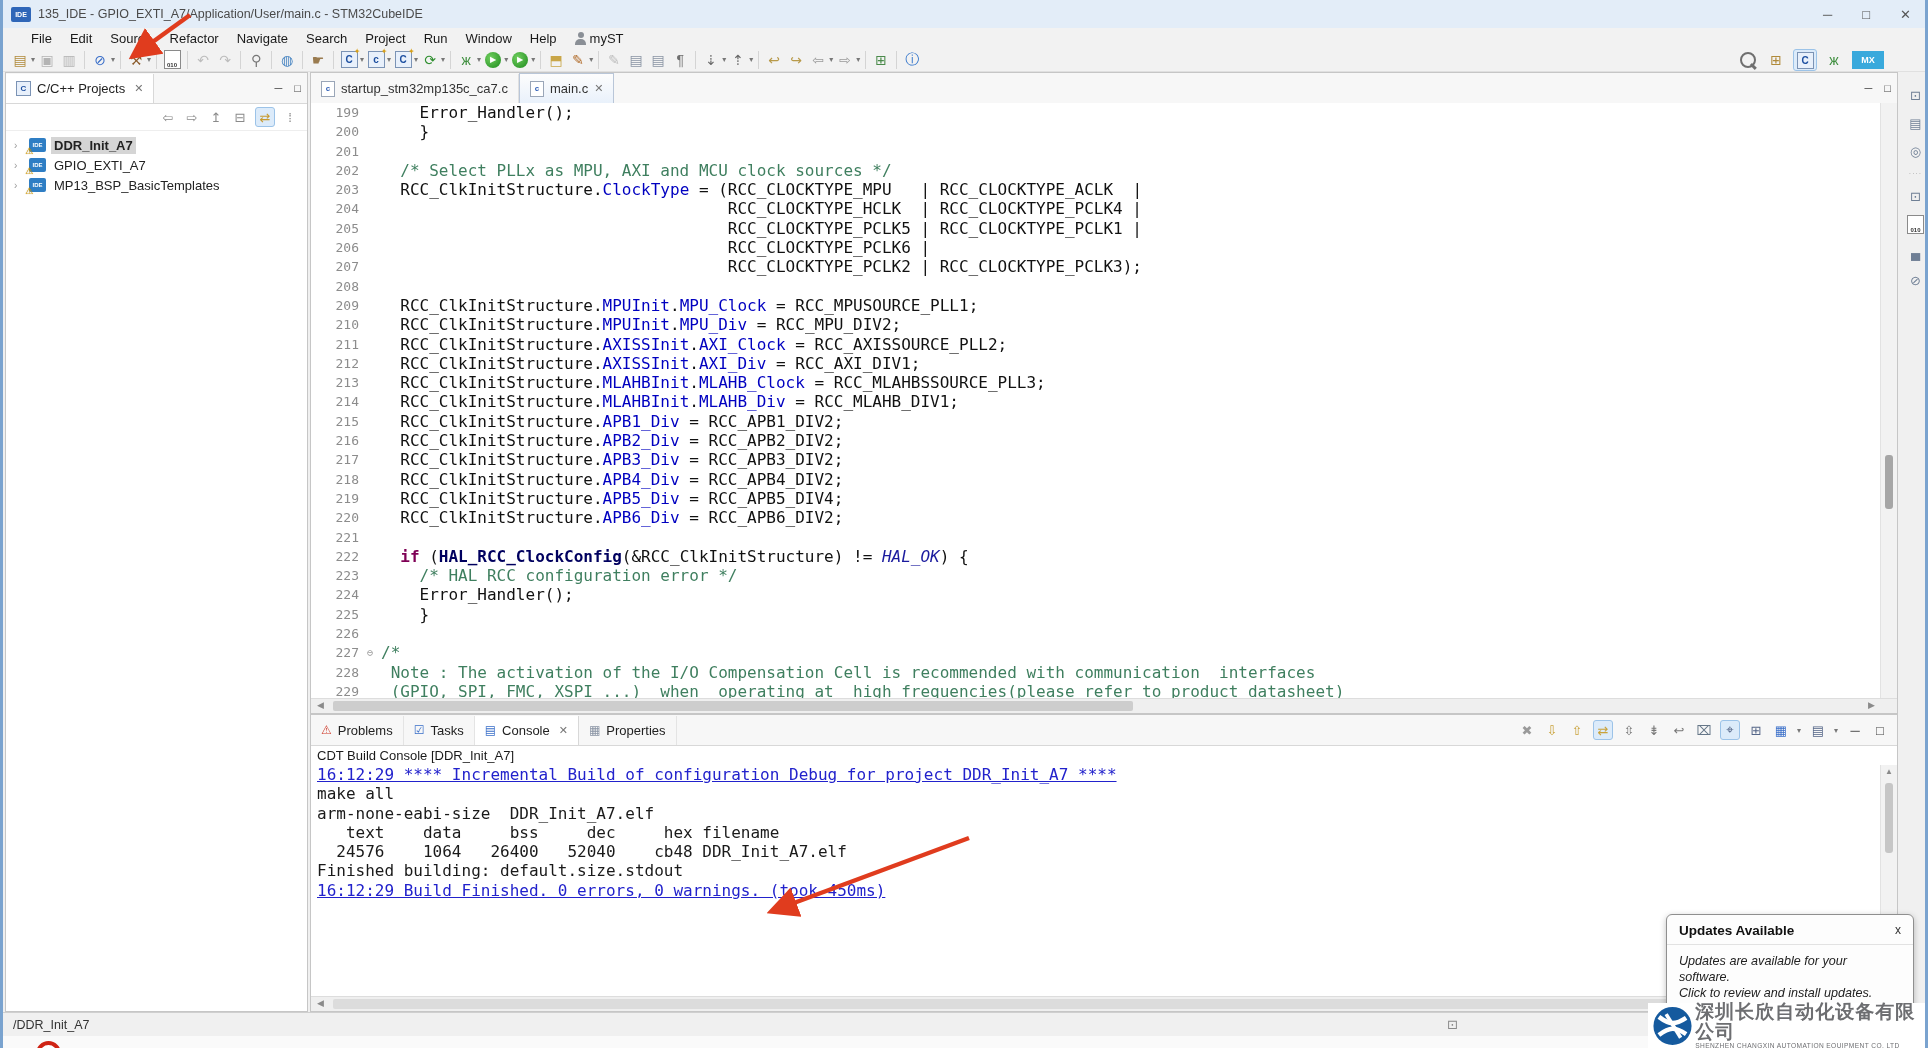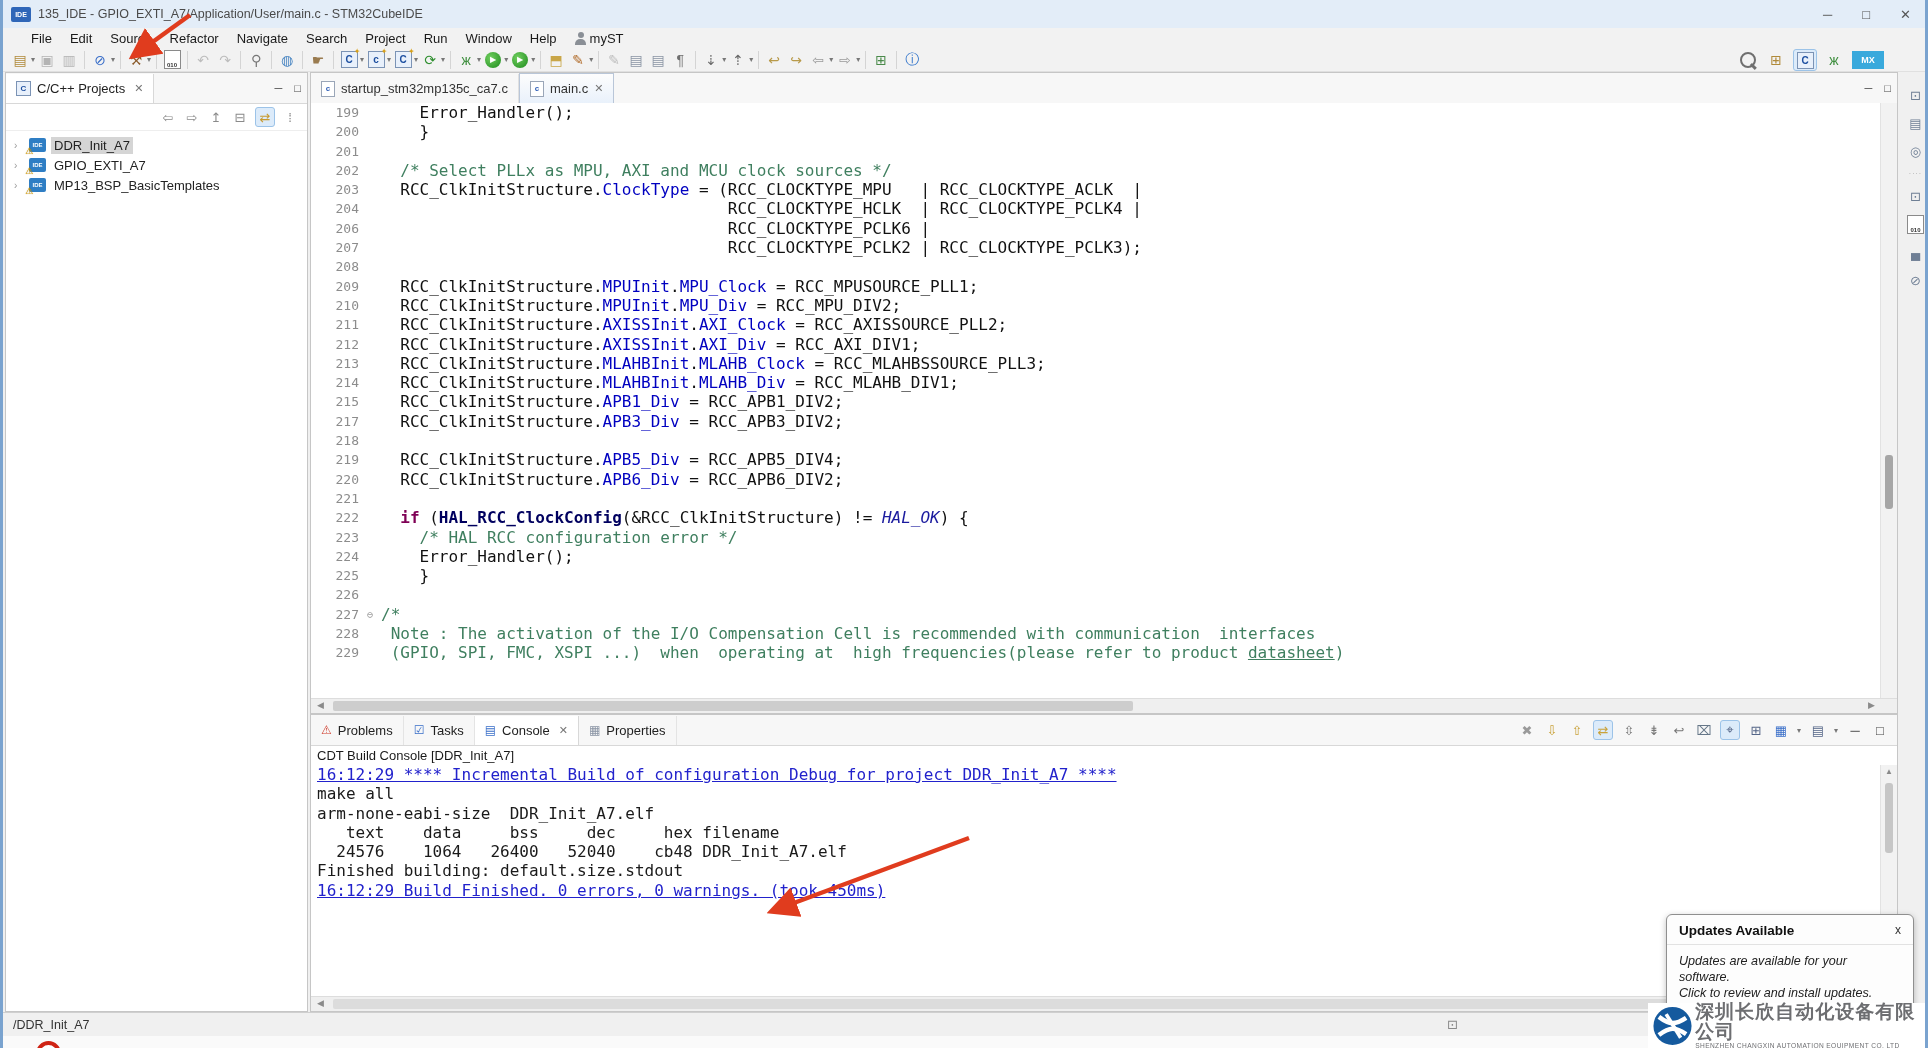--- a/index.html
+++ b/index.html
@@ -46,21 +46,21 @@
   .minmax{position:absolute;right:6px;top:0;height:100%;display:flex;align-items:center;gap:12px;color:#444;font-size:11px;}
   #lp-toolbar{height:26px;display:flex;align-items:center;justify-content:flex-end;gap:6px;padding-right:8px;border-bottom:1px solid #eee;}
   .sm-icon{width:18px;height:18px;display:flex;align-items:center;justify-content:center;font-size:13px;color:#8a8a8a;border-radius:3px;}
   .sm-icon.gold{color:#c89a2e;}
   .tree{padding-top:4px;}
   .tree-item{display:flex;align-items:center;height:20px;padding-left:8px;gap:5px;font-size:13px;}
   .tw{color:#9a9a9a;font-size:10px;width:10px;}
   .proj-ico{width:17px;height:14px;background:#2f7ec4;color:#fff;font-size:6px;font-weight:bold;border-radius:2px;
             display:flex;align-items:center;justify-content:center;position:relative;flex:0 0 auto;}
   .proj-ico .warn{position:absolute;left:-4px;bottom:-4px;color:#e8a800;font-size:9px;text-shadow:0 0 1px #7a5a00;}
-  .tree-item.sel .lbl{background:#d5d5d5;}
+  .tree-item.sel .lbl{background:#d5d5d5;font-weight:bold;}
   .tree-item .lbl{padding:1px 3px;}
   
   #editor-panel{left:307px;top:72px;width:1588px;height:642px;}
   .etabrow{height:30px;background:#f7f7f7;border-bottom:1px solid #d8d8d8;display:flex;align-items:flex-end;position:relative;}
   .etab{display:flex;align-items:center;gap:6px;height:29px;padding:0 10px;font-size:13px;color:#333;border-right:1px solid #e0e0e0;}
   .etab.active{background:linear-gradient(#fdfdfd,#e9f1fb);border:1px solid #b9c6d8;border-bottom:none;}
   .cdoc{width:12px;height:14px;border:1px solid #9aa6b8;background:#fff;color:#2f5fb8;font-size:8px;font-weight:bold;
         display:flex;align-items:center;justify-content:center;}
   #code-area{position:absolute;left:0;top:30px;right:0;bottom:14px;overflow:hidden;background:#fff;}
   .codeline{display:flex;height:19.3px;white-space:pre;}
@@ -317,32 +317,34 @@
       <span>□</span>
     </div>
   </div>
   <div id="code-area">
       <div class="codeline"><span class="ln">199</span><span class="fold"></span><span class="src"><span>    Error_Handler();</span></span></div>
       <div class="codeline"><span class="ln">200</span><span class="fold"></span><span class="src"><span>    }</span></span></div>
       <div class="codeline"><span class="ln">201</span><span class="fold"></span><span class="src"></span></div>
       <div class="codeline"><span class="ln">202</span><span class="fold"></span><span class="src"><span class="c">  /* Select PLLx as MPU, AXI and MCU clock sources */</span></span></div>
       <div class="codeline"><span class="ln">203</span><span class="fold"></span><span class="src"><span>  RCC_ClkInitStructure.</span><span class="m">ClockType</span><span> = (RCC_CLOCKTYPE_MPU   | RCC_CLOCKTYPE_ACLK  |</span></span></div>
       <div class="codeline"><span class="ln">204</span><span class="fold"></span><span class="src"><span>                                    RCC_CLOCKTYPE_HCLK  | RCC_CLOCKTYPE_PCLK4 |</span></span></div>
+      <div class="codeline"><span class="ln">205</span><span class="fold"></span><span class="src"><span>                                    RCC_CLOCKTYPE_PCLK5 | RCC_CLOCKTYPE_PCLK1 |</span></span></div>
       <div class="codeline"><span class="ln">206</span><span class="fold"></span><span class="src"><span>                                    RCC_CLOCKTYPE_PCLK6 |</span></span></div>
       <div class="codeline"><span class="ln">207</span><span class="fold"></span><span class="src"><span>                                    RCC_CLOCKTYPE_PCLK2 | RCC_CLOCKTYPE_PCLK3);</span></span></div>
       <div class="codeline"><span class="ln">208</span><span class="fold"></span><span class="src"></span></div>
       <div class="codeline"><span class="ln">209</span><span class="fold"></span><span class="src"><span>  RCC_ClkInitStructure.</span><span class="m">MPUInit</span><span>.</span><span class="m">MPU_Clock</span><span> = RCC_MPUSOURCE_PLL1;</span></span></div>
       <div class="codeline"><span class="ln">210</span><span class="fold"></span><span class="src"><span>  RCC_ClkInitStructure.</span><span class="m">MPUInit</span><span>.</span><span class="m">MPU_Div</span><span> = RCC_MPU_DIV2;</span></span></div>
       <div class="codeline"><span class="ln">211</span><span class="fold"></span><span class="src"><span>  RCC_ClkInitStructure.</span><span class="m">AXISSInit</span><span>.</span><span class="m">AXI_Clock</span><span> = RCC_AXISSOURCE_PLL2;</span></span></div>
       <div class="codeline"><span class="ln">212</span><span class="fold"></span><span class="src"><span>  RCC_ClkInitStructure.</span><span class="m">AXISSInit</span><span>.</span><span class="m">AXI_Div</span><span> = RCC_AXI_DIV1;</span></span></div>
       <div class="codeline"><span class="ln">213</span><span class="fold"></span><span class="src"><span>  RCC_ClkInitStructure.</span><span class="m">MLAHBInit</span><span>.</span><span class="m">MLAHB_Clock</span><span> = RCC_MLAHBSSOURCE_PLL3;</span></span></div>
       <div class="codeline"><span class="ln">214</span><span class="fold"></span><span class="src"><span>  RCC_ClkInitStructure.</span><span class="m">MLAHBInit</span><span>.</span><span class="m">MLAHB_Div</span><span> = RCC_MLAHB_DIV1;</span></span></div>
       <div class="codeline"><span class="ln">215</span><span class="fold"></span><span class="src"><span>  RCC_ClkInitStructure.</span><span class="m">APB1_Div</span><span> = RCC_APB1_DIV2;</span></span></div>
+      <div class="codeline"><span class="ln">216</span><span class="fold"></span><span class="src"><span>  RCC_ClkInitStructure.</span><span class="m">APB2_Div</span><span> = RCC_APB2_DIV2;</span></span></div>
       <div class="codeline"><span class="ln">217</span><span class="fold"></span><span class="src"><span>  RCC_ClkInitStructure.</span><span class="m">APB3_Div</span><span> = RCC_APB3_DIV2;</span></span></div>
-      <div class="codeline"><span class="ln">218</span><span class="fold"></span></div>
+      <div class="codeline"><span class="ln">218</span><span class="fold"></span><span class="src"><span>  RCC_ClkInitStructure.</span><span class="m">APB4_Div</span><span> = RCC_APB4_DIV2;</span></span></div>
       <div class="codeline"><span class="ln">219</span><span class="fold"></span><span class="src"><span>  RCC_ClkInitStructure.</span><span class="m">APB5_Div</span><span> = RCC_APB5_DIV4;</span></span></div>
       <div class="codeline"><span class="ln">220</span><span class="fold"></span><span class="src"><span>  RCC_ClkInitStructure.</span><span class="m">APB6_Div</span><span> = RCC_APB6_DIV2;</span></span></div>
       <div class="codeline"><span class="ln">221</span><span class="fold"></span><span class="src"></span></div>
       <div class="codeline"><span class="ln">222</span><span class="fold"></span><span class="src"><span>  </span><span class="k">if</span><span> (</span><span class="f">HAL_RCC_ClockConfig</span><span>(&amp;RCC_ClkInitStructure) != </span><span class="e">HAL_OK</span><span>) {</span></span></div>
       <div class="codeline"><span class="ln">223</span><span class="fold"></span><span class="src"><span class="c">    /* HAL RCC configuration error */</span></span></div>
       <div class="codeline"><span class="ln">224</span><span class="fold"></span><span class="src"><span>    Error_Handler();</span></span></div>
       <div class="codeline"><span class="ln">225</span><span class="fold"></span><span class="src"><span>    }</span></span></div>
       <div class="codeline"><span class="ln">226</span><span class="fold"></span><span class="src"></span></div>
       <div class="codeline"><span class="ln">227</span><span class="fold">⊖</span><span class="src"><span class="c">/*</span></span></div>
       <div class="codeline"><span class="ln">228</span><span class="fold"></span><span class="src"><span class="c"> Note : The activation of the I/O Compensation Cell is recommended with communication  interfaces</span></span></div>

